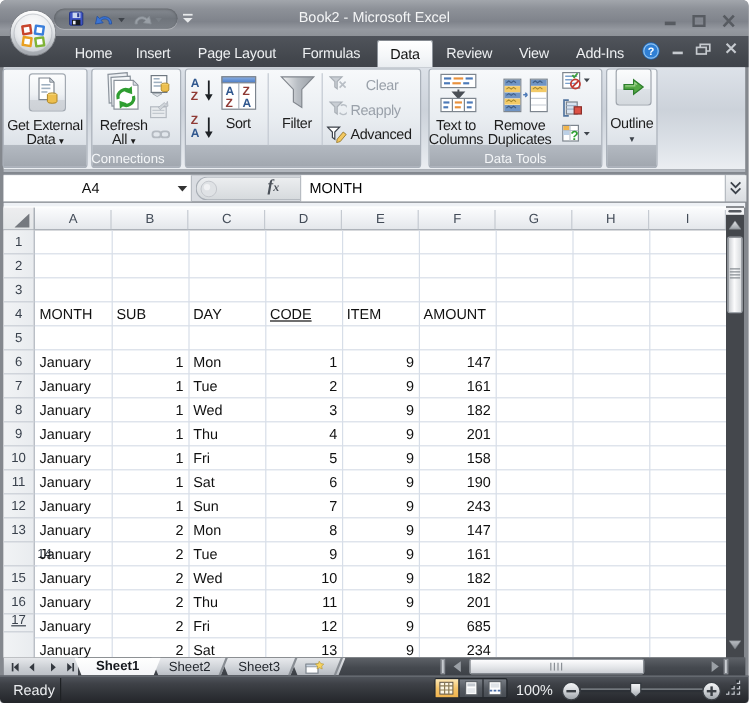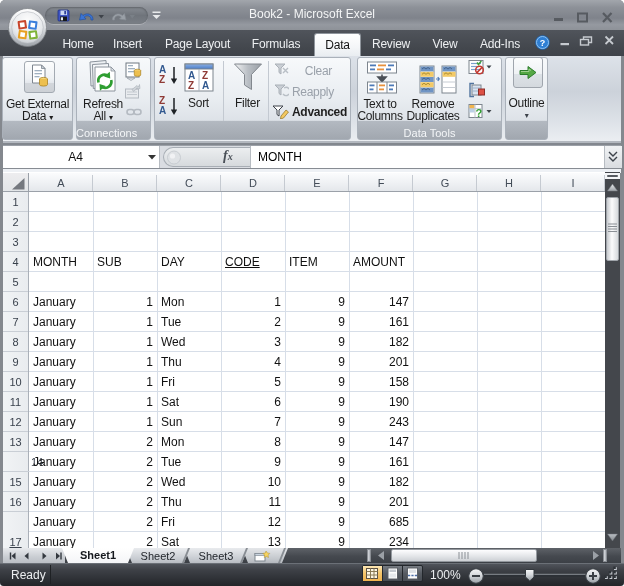--- a/index.html
+++ b/index.html
@@ -239,21 +239,21 @@
   <div class="btxt abs gray" style="left:292px;top:66px;width:40px;text-align:right;">Clear</div>
   <svg class="abs" style="left:274px;top:84px" width="15" height="13" viewBox="0 0 15 13">
     <path d="M1 1 h10 l-4 4 v6 l-2 -1.5 v-4.5 z" fill="#c9ced4" stroke="#aab0b7"></path>
     <path d="M10 4 a4 4 0 1 1 -1 6" fill="none" stroke="#b9bfc6" stroke-width="1.3"></path>
   </svg>
   <div class="btxt abs gray" style="left:292px;top:87px;width:52px;text-align:left;">Reapply</div>
   <svg class="abs" style="left:272px;top:104px" width="18" height="15" viewBox="0 0 18 15">
     <path d="M1 2 h10 l-4 4 v6 l-2 -1.5 v-4.5 z" fill="#fff" stroke="#3c424a"></path>
     <path d="M9 12 l5 -6 l2.5 2 l-5 6 l-3 1 z" fill="#f3c85f" stroke="#8d6f22" stroke-width="0.7"></path>
   </svg>
-  <div class="btxt abs" style="left:292px;top:107px;width:60px;text-align:left;font-weight:bold;">Advanced</div>
+  <div class="btxt abs" style="left:292px;top:107px;width:60px;text-align:left;">Advanced</div>
 
   <svg class="abs" style="left:366px;top:60px" width="32" height="36" viewBox="0 0 32 36">
     <rect x="1.5" y="2" width="29" height="11" fill="#fff" stroke="#7d858e"></rect>
     <g>
       <rect x="4" y="4.5" width="6" height="1.8" fill="#4d7ab8"></rect>
         <rect x="12" y="4.5" width="8" height="1.8" fill="#e8913d"></rect>
         <rect x="22" y="4.5" width="6" height="1.8" fill="#4d7ab8"></rect>
       <rect x="4" y="8.5" width="5" height="1.8" fill="#4d7ab8"></rect>
         <rect x="11" y="8.5" width="7" height="1.8" fill="#e8913d"></rect>
         <rect x="20" y="8.5" width="5" height="1.8" fill="#4d7ab8"></rect>
@@ -395,21 +395,21 @@
   <div class="rowhead abs" style="top:120px;">7</div>
   <div class="rowhead abs" style="top:140px;">8</div>
   <div class="rowhead abs" style="top:160px;">9</div>
   <div class="rowhead abs" style="top:180px;">10</div>
   <div class="rowhead abs" style="top:200px;">11</div>
   <div class="rowhead abs" style="top:220px;">12</div>
   <div class="rowhead abs" style="top:240px;">13</div>
   <div class="rowhead abs" style="top:260px;padding-left:28px;">14</div>
   <div class="rowhead abs" style="top:280px;">15</div>
   <div class="rowhead abs" style="top:300px;">16</div>
-  <div class="rowhead abs" style="top:340px;text-decoration:underline;">17</div>
+  <div class="rowhead abs" style="top:315px;text-decoration:underline;">17</div>
   <div class="rowhead abs" style="top:356px;">18</div>
   </div>
   <div id="gridlines">
   <div class="gridv abs" style="left:93px;"></div>
   <div class="gridv abs" style="left:157px;"></div>
   <div class="gridv abs" style="left:221px;"></div>
   <div class="gridv abs" style="left:285px;"></div>
   <div class="gridv abs" style="left:349px;"></div>
   <div class="gridv abs" style="left:413px;"></div>
   <div class="gridv abs" style="left:477px;"></div>

